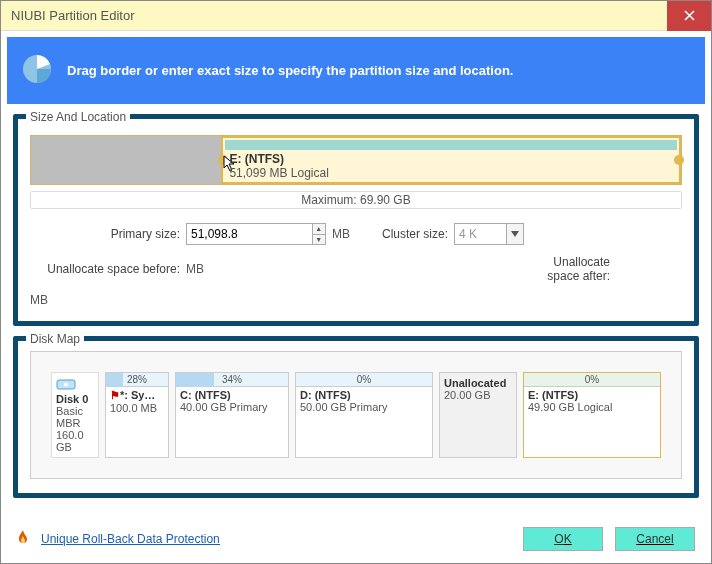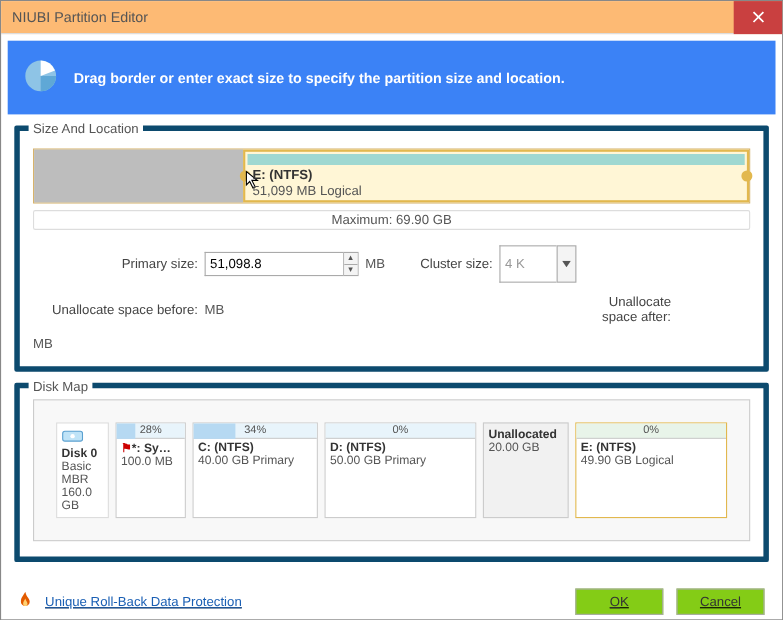--- a/index.html
+++ b/index.html
@@ -1,18 +1,18 @@
 <!DOCTYPE html>
 <html><head>
 <meta charset="utf-8">
 <style>
 * { box-sizing: border-box; margin: 0; padding: 0; }
 body { font-family: "Segoe UI", Tahoma, sans-serif; font-size: 12px; background: #fff; }
 .window { width: 712px; height: 564px; border: 1px solid #888; display: flex; flex-direction: column; }
-.titlebar { height: 30px; background: #fdba74; display: flex; align-items: center; border-bottom: 1px solid #ddd; }
+.titlebar { height: 30px; background: #fef9c3; display: flex; align-items: center; border-bottom: 1px solid #ddd; }
 .titlebar-title { padding-left: 10px; color: #555; font-size: 13px; flex: 1; }
 .close-btn { width: 44px; height: 30px; background: #c94040; color: #fff; display: flex; align-items: center; justify-content: center; cursor: pointer; }
 .banner { background: #3b82f6; color: #fff; padding: 16px 14px; margin: 6px; display: flex; align-items: center; gap: 14px; }
 .banner-icon svg { width: 32px; height: 32px; }
 .banner-text { font-weight: bold; font-size: 13px; }
 .content { padding: 4px 12px; flex: 1; display: flex; flex-direction: column; }
 .fieldset { border: 5px solid #0c4a6e; border-radius: 2px; padding: 10px 12px 14px; margin-bottom: 10px; position: relative; }
 .fieldset-label { position: absolute; top: -9px; left: 8px; background: #fff; padding: 0 4px; color: #555; }
 .bar-wrap { border: 1px solid #d8b36a; position: relative; height: 50px; margin: 6px 0 4px; background: #f6f6f6; }
 .bar-free { position: absolute; top: 0; left: 0; height: 100%; background: #bdbdbd; }
@@ -24,39 +24,39 @@
 .cursor-icon { position: absolute; top: 16px; left: -2px; }
 .maxline { text-align: center; border: 1px solid #ddd; border-radius: 2px; margin: 6px 0 14px; padding: 1px; color: #555; }
 .formgrid { display: grid; grid-template-columns: 150px 140px 30px 80px 70px 80px; row-gap: 10px; align-items: center; column-gap: 6px; }
 .lbl { text-align: right; color: #444; }
 .spin { display:flex; height:22px; }
 .spin input { width: 100%; height: 22px; padding: 2px 4px; border: 1px solid #aaa; border-right:none; font-size:12px; }
 .spin-btns { display:flex; flex-direction:column; border:1px solid #aaa; width:16px; }
 .spin-btns div { flex:1; display:flex; align-items:center; justify-content:center; font-size:7px; color:#555; background:#f4f4f4; cursor:pointer; }
 .spin-btns div:first-child { border-bottom:1px solid #aaa; }
 .unit { color:#555; }
-.combo { display:flex; height:34px; }
+.combo { display:flex; height:22px; }
 .combo input { width:52px; border:1px solid #aaa; border-right:none; padding:2px 4px; color:#999; background:#fff; font-size:12px; }
 .combo-btn { width:18px; border:1px solid #aaa; background:#f4f4f4; display:flex; align-items:center; justify-content:center; cursor:pointer; }
 .diskmap-row { display:flex; gap:6px; border:1px solid #ccc; padding:20px; background:#f8f8f8; }
 .disk0 { width:74px; border:1px solid #ddd; background:#fff; padding:4px 4px; font-size:11px; color:#555; }
 .disk0 b { color:#333; }
 .part { flex:1; border:1px solid #ccc; background:#fff; font-size:11px; color:#555; position:relative; padding:16px 4px 4px; }
 .part b { color:#333; }
 .part-bar { position:absolute; top:0; left:0; right:0; height:14px; background:#e8f4fb; border-bottom:1px solid #ccc; display:flex; align-items:center; justify-content:center; font-size:10px; color:#555; }
 .part-fill { position:absolute; top:0; left:0; height:14px; background:#b6d9f2; }
 .part.gold { border-color:#e2b84e; }
 .part.gold .part-bar { background:#e8f4e9; }
 .part.gray { background:#f1f1f1; }
 .part.gray .partname { color:#333; }
 .flag { color:#c00; font-weight:bold; }
 .footer { display:flex; align-items:center; padding:10px 16px 12px; gap:12px;text-decoration:underline; }
 .footer-link { color:#1a5fb4; text-decoration:underline; cursor:pointer; }
 .spacer { flex:1; }
-.btn { border:1px solid #aaa; background:#84cc16; padding:4px 0; width:80px; cursor:pointer; text-align:center; color:#333; }
+.btn { border:1px solid #aaa; background:#5eead4; padding:4px 0; width:80px; cursor:pointer; text-align:center; color:#333; }
 .flame { color:#d85a00; font-size:14px; }
 </style>
 </head>
 <body>
 
 <div class="window">
   <div class="titlebar">
     <div class="titlebar-title">NIUBI Partition Editor</div>
     <div class="close-btn">
       <svg width="11" height="11" viewBox="0 0 11 11">

